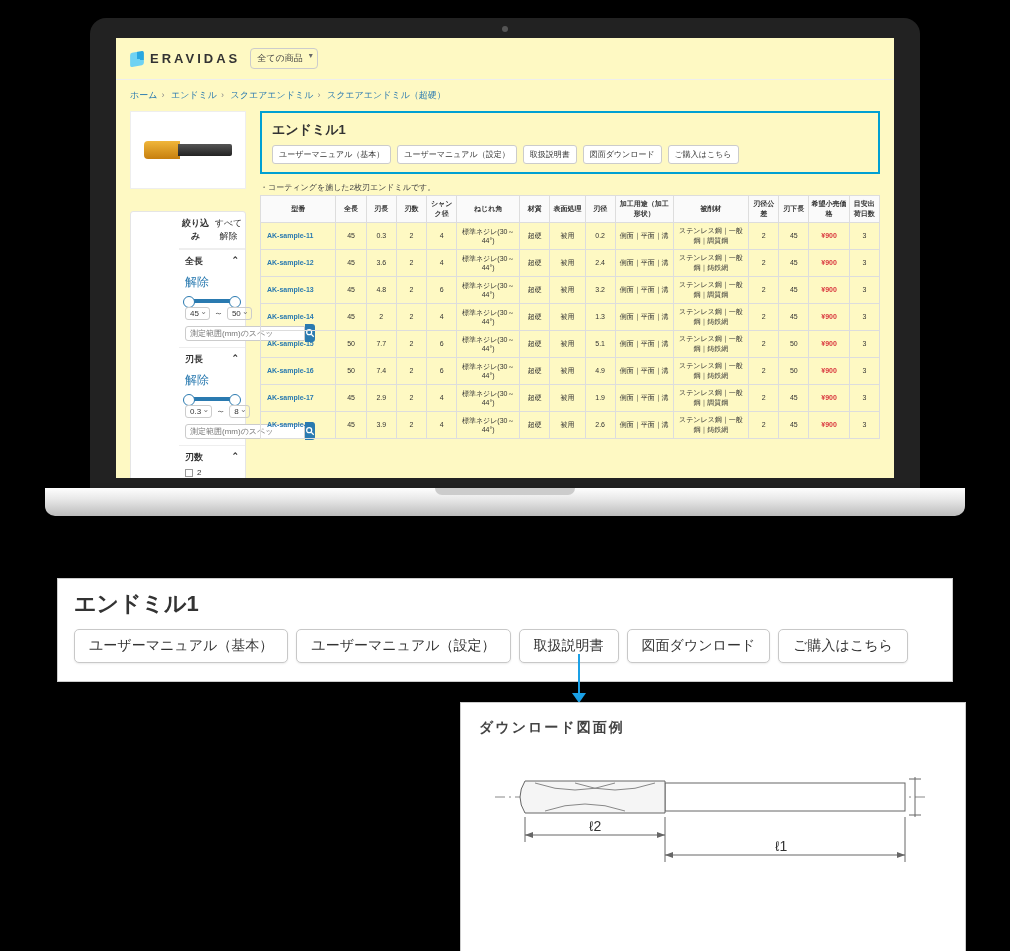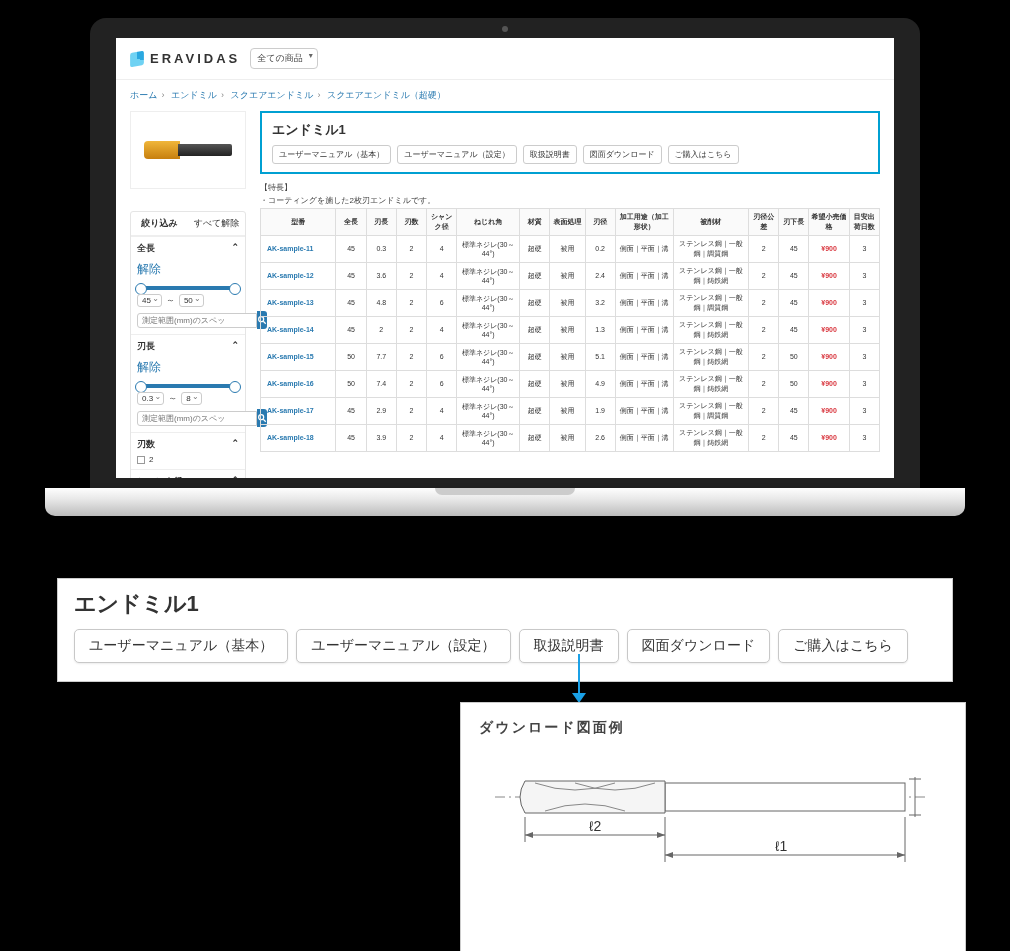--- a/index.html
+++ b/index.html
@@ -2,21 +2,21 @@
 <html><head>
 <meta charset="utf-8">
 <style>
   * { box-sizing: border-box; margin: 0; padding: 0; }
   body { background:#000; font-family: "Hiragino Kaku Gothic Pro","Meiryo",sans-serif; color:#333; }
   .stage { position:relative; width:1010px; height:951px; margin:0 auto; }
   
   .laptop { position:absolute; top:18px; left:50%; transform:translateX(-50%); width:830px; }
   .screen { background:#222; border-radius:16px 16px 0 0; padding:20px 26px 10px; position:relative; }
   .camera { position:absolute; top:8px; left:50%; transform:translateX(-50%); width:6px; height:6px; border-radius:50%; background:#555; }
-  .viewport { background:#ffffff; height:440px; overflow:hidden; font-size:9px; color:#333; position:relative; }
+  .viewport { background:#fef9c3; height:440px; overflow:hidden; font-size:9px; color:#333; position:relative; }
   .lap-base { height:28px; background:linear-gradient(180deg,#fefefe 0%,#e8e8e8 40%,#bcbcbc 100%); border-radius:0 0 10px 10px; box-shadow:0 6px 10px rgba(0,0,0,.65); position:relative; width:920px; left:50%; transform:translateX(-50%); }
   .lap-base::before { content:""; position:absolute; top:0; left:50%; transform:translateX(-50%); width:140px; height:7px; background:#ccc; border-radius:0 0 8px 8px; }
 
   
   .vp-top { display:flex; align-items:center; gap:10px; padding:10px 14px; border-bottom:1px solid #eee; }
   .brand { font-weight:700; letter-spacing:3px; font-size:13px; color:#333; display:flex; align-items:center; gap:6px; }
   .brand-mark { width:14px; height:14px; background:conic-gradient(#2aa8e0 0 30%, #6fd2f3 30% 100%); border-radius:2px; transform:rotate(-10deg) skewX(-10deg); }
   .sel { border:1px solid #ccc; border-radius:4px; padding:3px 14px 3px 6px; font-size:9px; color:#444; position:relative; }
   .sel::after { content:"▾"; position:absolute; right:4px; top:2px; font-size:8px; color:#666; }
   .searchwrap { flex:1; display:flex; align-items:center; border:1px solid #ccc; border-radius:4px; height:22px; }
@@ -29,21 +29,21 @@
   .crumbs span.sep { color:#888; margin:0 4px; }
   .crumbs .last { color:#2a7ab0;text-align:center; }
 
   .content { display:flex; gap:14px; padding:0 14px 14px; }
   .left { width:116px; }
   .thumbarea { background:#fff; border:1px solid #eee; height:78px; position:relative; display:flex; align-items:center; justify-content:center; }
   .endmill-mini { width:88px; height:18px; position:relative; }
   .endmill-mini .tip { position:absolute; left:0; top:0; width:36px; height:100%; background:linear-gradient(180deg,#f0b63a 0,#c77f0e 100%); border-radius:4px 0 0 4px; }
   .endmill-mini .shaft { position:absolute; left:34px; right:0; top:3px; height:12px; background:linear-gradient(180deg,#555 0,#222 100%); border-radius:0 2px 2px 0; }
 
-  .filters { margin-top:22px; border:1px solid #e5e5e5; border-radius:3px; background:#fff; }
+  .filters { margin-top:22px; border:1px solid #e5e5e5; border-radius:3px; background:#fff;padding-left:48px; }
   .filters .head { display:flex; font-size:9px; border-bottom:1px solid #eee; }
   .filters .head > div { flex:1; text-align:center; padding:5px 0; }
   .filters .head .active { font-weight:700; }
   .fgroup { padding:5px 6px; border-top:1px solid #eee; }
   .fgroup h4 { font-size:9px; font-weight:700; display:flex; justify-content:space-between; }
   .fgroup .reset { color:#2a7ab0; font-size:12px; margin-top:6px; cursor:pointer; }
   .rangebar { height:4px; background:#2a7ab0; border-radius:2px; margin:8px 0 4px; position:relative; }
   .rangebar::before,.rangebar::after { content:""; position:absolute; top:-3px; width:10px; height:10px; border-radius:50%; background:#fff; border:1px solid #2a7ab0; }
   .rangebar::before { left:-2px; } .rangebar::after { right:-2px; }
   .rangevals { display:flex; align-items:center; gap:4px; margin-bottom:4px; }
@@ -198,21 +198,20 @@
               <h2>エンドミル1</h2>
               <div class="pillz" id="pillz">
                   <div class="p">ユーザーマニュアル（基本）</div>
                   <div class="p">ユーザーマニュアル（設定）</div>
                   <div class="p">取扱説明書</div>
                   <div class="p">図面ダウンロード</div>
                   <div class="p">ご購入はこちら</div>
                 </div>
             </div>
             <div class="feat">
-              <div>【特長】</div>
               <div>・コーティングを施した2枚刃エンドミルです。</div>
             </div>
             <table class="tbl">
               <colgroup>
                 <col class="c-model">
                   <col class="c-n">
                   <col class="c-n">
                   <col class="c-n">
                   <col class="c-n">
                   <col class="c-tw">

